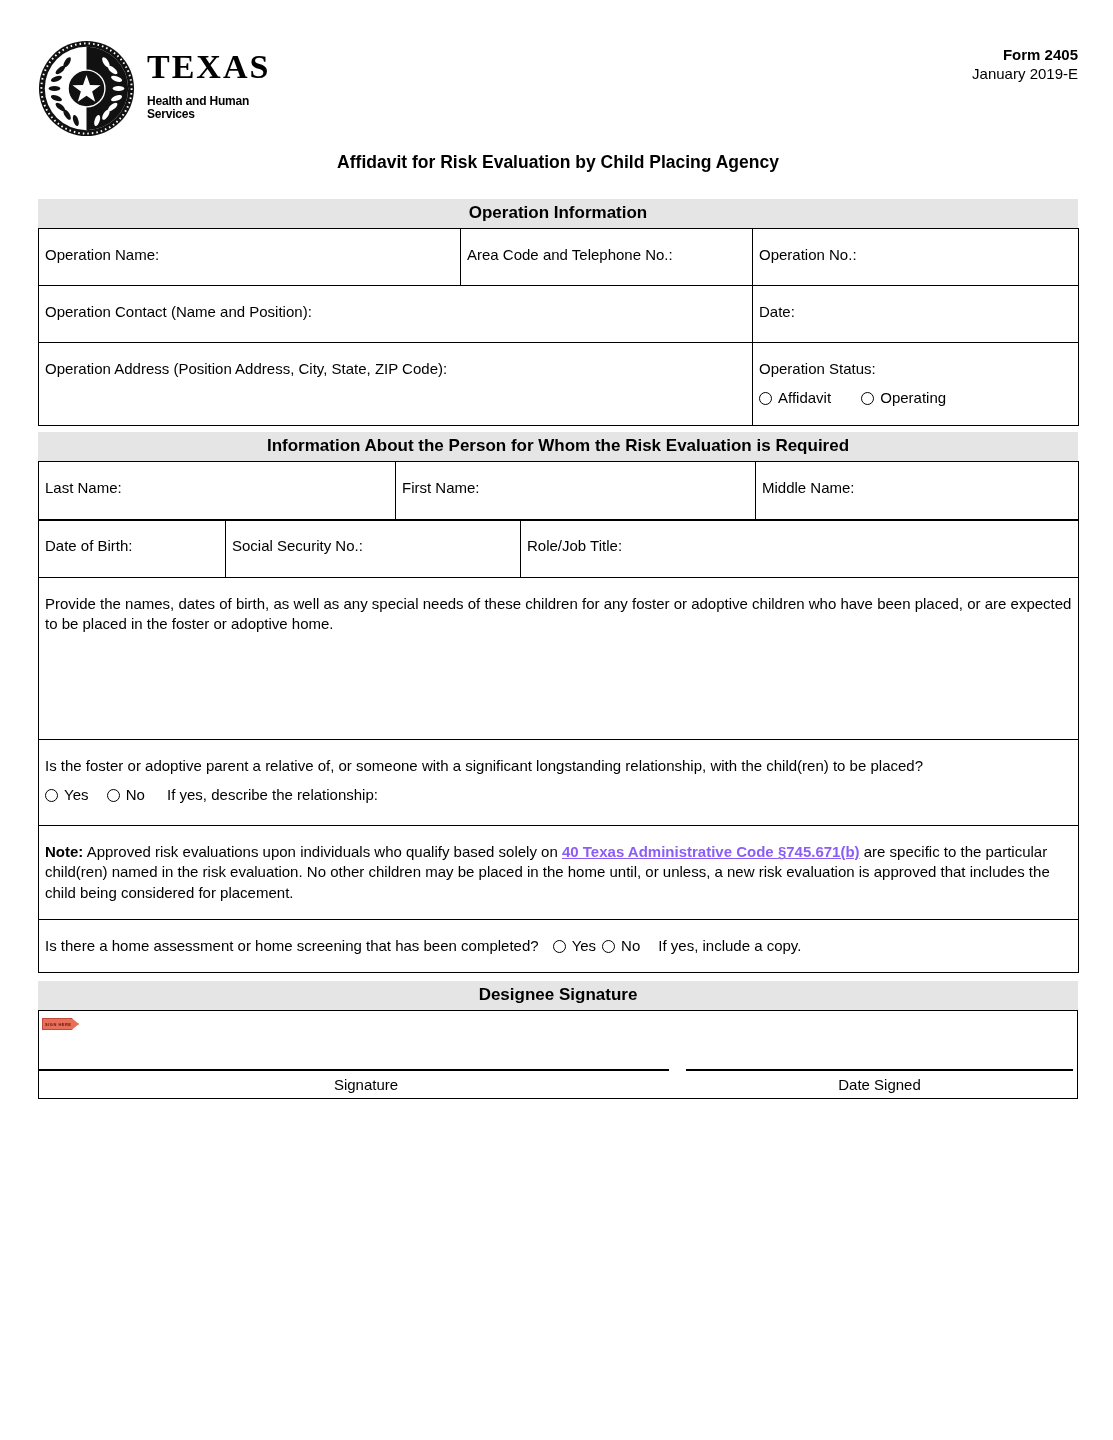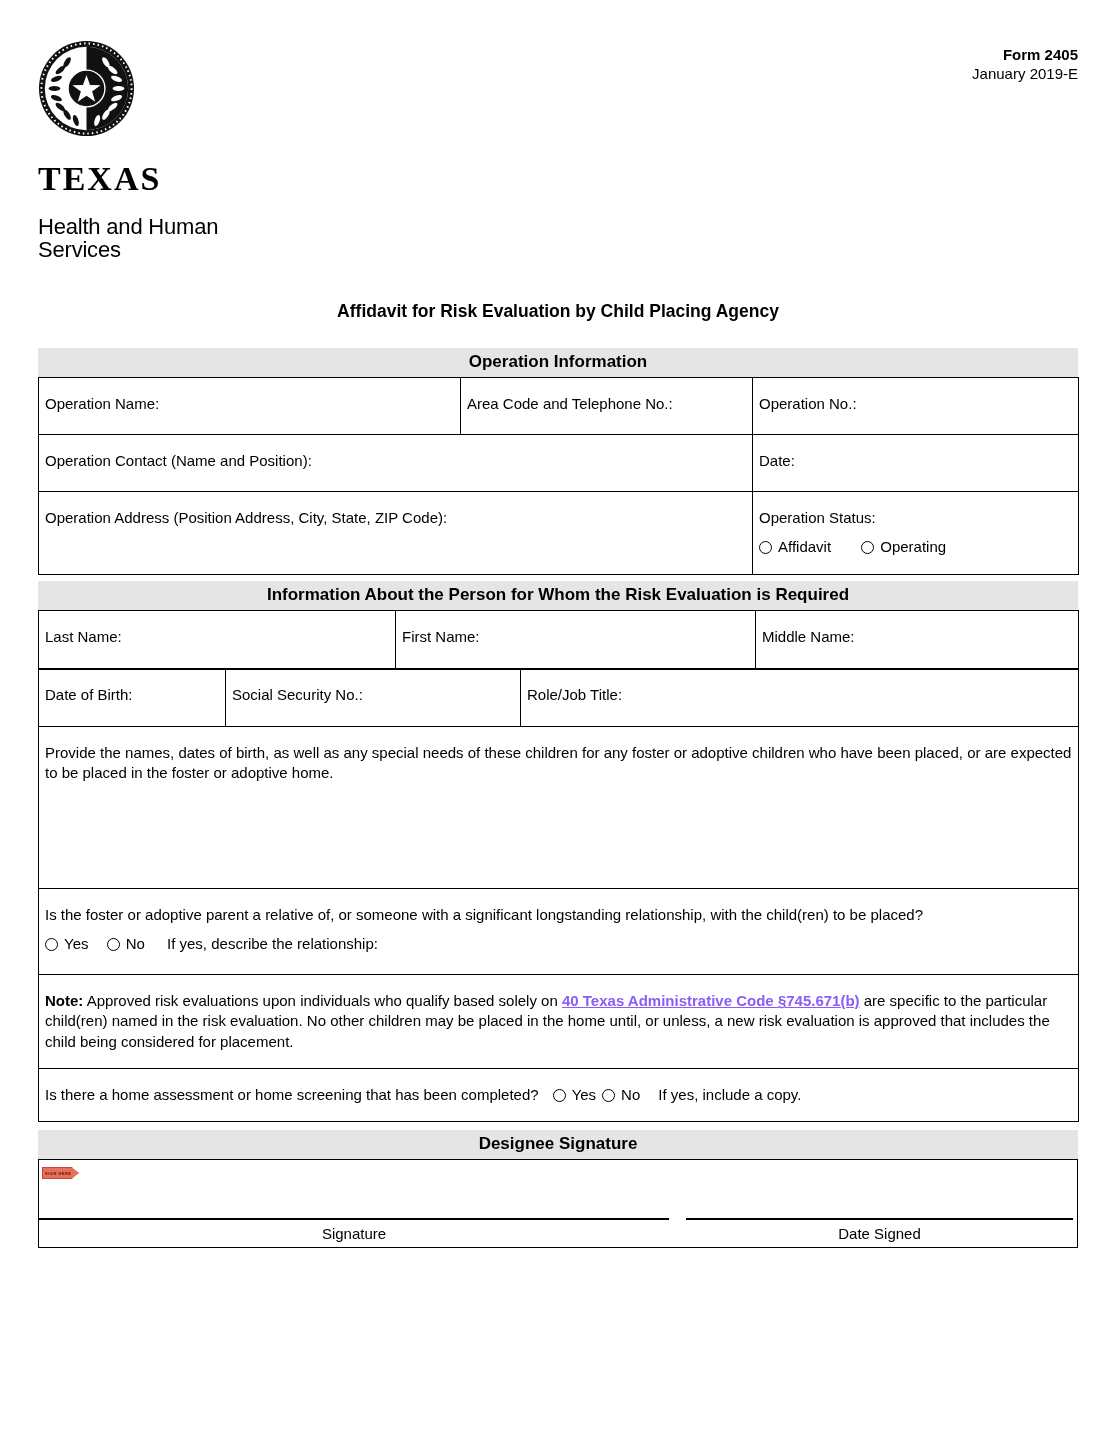--- a/index.html
+++ b/index.html
@@ -6,32 +6,32 @@
   html,body { background:#ffffff; }
   body {
     width:1113px; height:1440px;
     font-family:"Liberation Sans", sans-serif;
     font-size:15px; color:#000;
   }
   .page { width:1040px; margin:0 0 0 38px; padding-top:40px; }
 
   
   .hdr { display:flex; justify-content:space-between; align-items:flex-start; }
-  .brand { display:flex; align-items:flex-start; gap:12px;flex-direction:column; }
+  .brand { display:flex; align-items:flex-start; gap:12px; }
   .brand-text { padding-top:12px; }
   .brand-name {
     font-family:"Liberation Serif", serif;
     font-size:34px; letter-spacing:2px; line-height:0.9; font-weight:600;
   }
-  .brand-sub { font-weight:normal; font-size:22px; line-height:1.08; margin-top:20px; letter-spacing:-0.2px; }
+  .brand-sub { font-weight:bold; font-size:12px; line-height:1.08; margin-top:12px; letter-spacing:-0.2px; }
   .formnum { text-align:right; font-size:15px; line-height:1.25; padding-top:6px; }
   .formnum .fn { font-weight:bold; }
 
   
-  .title { text-align:center; font-weight:bold; font-size:17.5px; margin-top:39px; }
+  .title { text-align:center; font-weight:bold; font-size:17.5px; margin-top:12px; }
 
   
   .secbar {
     background:#e5e5e5; text-align:center; font-weight:bold;
     font-size:17px; padding:4px 0 5px 0;
   }
   .mt27 { margin-top:26px; }
   .mt5  { margin-top:6px; }
   .mt8  { margin-top:8px; }
 
@@ -55,21 +55,21 @@
   .opt { margin-right:26px; white-space:nowrap; }
   .opt-inline { margin:0 6px 0 14px; white-space:nowrap; }
 
   
   .lnk { color:#8b5cf6; font-weight:bold; text-decoration:underline; }
 
   
   .sigbox { position:relative; height:89px; border:1.5px solid #000; }
   .sigline-l { position:absolute; left:0; bottom:27px; width:630px; border-bottom:2px solid #000; }
   .sigline-r { position:absolute; left:647px; right:4px; bottom:27px; border-bottom:2px solid #000; }
-  .siglbl-l { position:absolute; left:0; width:630px; bottom:5px; text-align:center; font-size:15px; }
+  .siglbl-l { position:absolute; left:12px; width:630px; bottom:5px; text-align:center; font-size:15px; }
   .siglbl-r { position:absolute; left:647px; right:4px; bottom:5px; text-align:center; font-size:15px; }
   .signflag {
     position:absolute; top:7px; left:3px; width:37px; height:12px;
     background:#e8705a; border:1px solid #c24a36;
     clip-path:polygon(0 0, 80% 0, 100% 50%, 80% 100%, 0 100%);
     color:#5a1208; font-size:4px; font-weight:bold; line-height:12px;
     padding-left:2px; overflow:hidden; letter-spacing:0.5px;
   }
 </style>
 </head>

